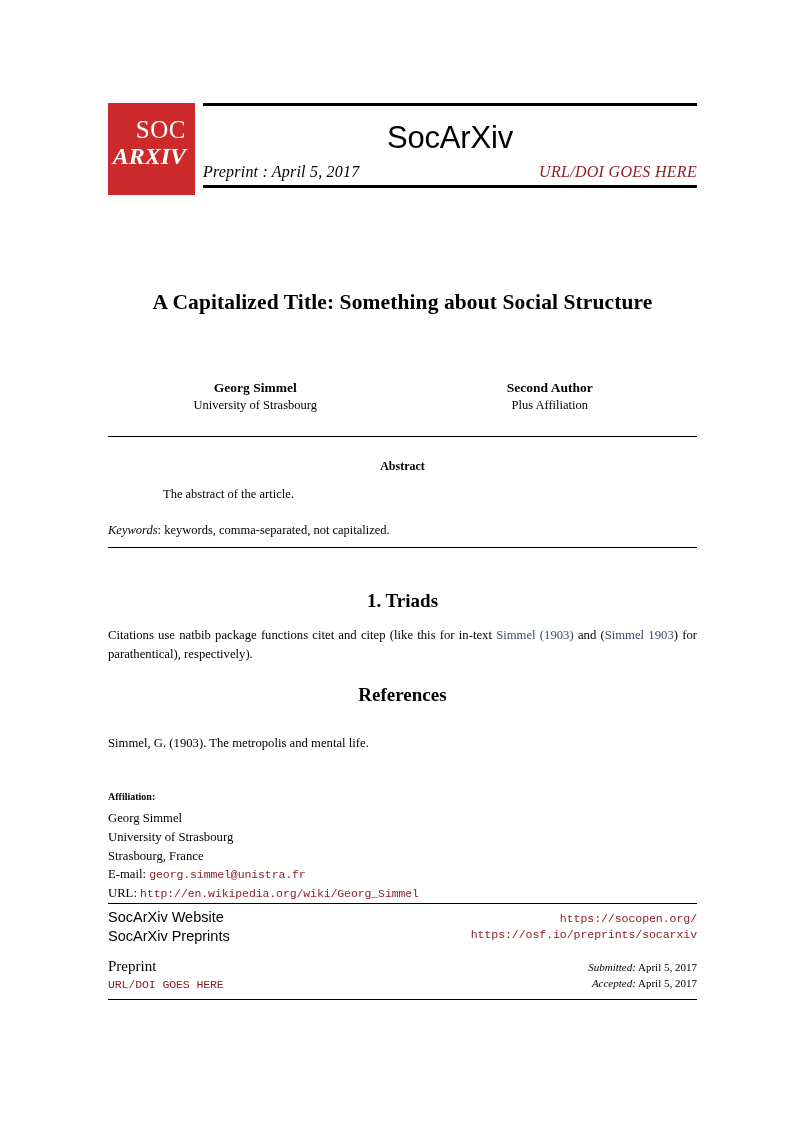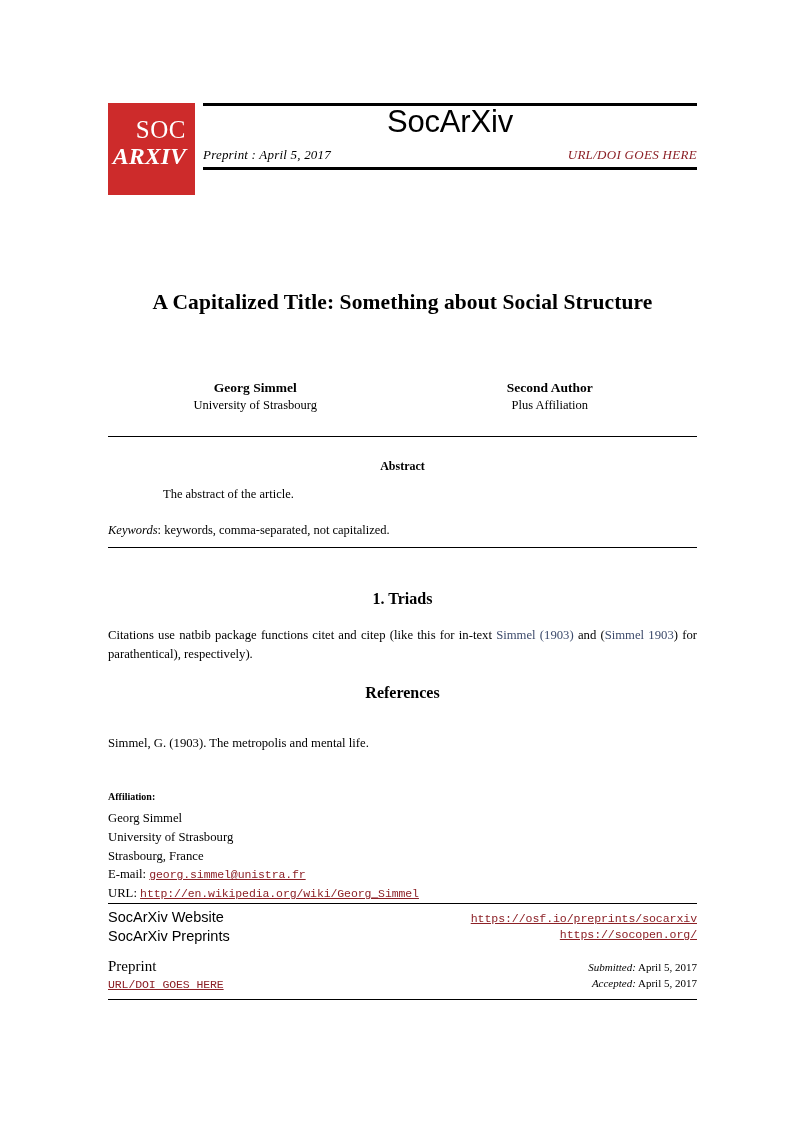--- a/index.html
+++ b/index.html
@@ -70,29 +70,30 @@
     height: 3px;
     background: #000000;
     width: 100%;
   }
   .journal-title {
     text-align: center;
     font-family: "Liberation Sans", sans-serif;
     font-size: 31px;
     font-weight: 400;
     line-height: 1;
+    margin-top: 16px;
     letter-spacing: -0.2px;
   }
   .masthead-meta {
     display: flex;
     justify-content: space-between;
     align-items: center;
     margin-top: 10px;
     margin-bottom: 4px;
-    font-size: 13px;
+    font-size: 16px;
     font-style: italic;
   }
   .masthead-meta .preprint-date {
     color: #000000;
     letter-spacing: 0.2px;
   }
   .masthead-meta .doi {
     color: #8c2026;
     letter-spacing: 0.3px;
   }
@@ -170,21 +171,21 @@
   .keywords .kw-label {
     font-style: italic;
   }
 
   
   .section-heading {
     position: absolute;
     left: 0;
     width: 589px;
     text-align: center;
-    font-size: 16px;
+    font-size: 19px;
     font-weight: 700;
   }
   #sec-triads { top: 590px; }
   #sec-references { top: 684px; }
 
   .body-par {
     position: absolute;
     left: 0;
     width: 589px;
     font-size: 12.7px;
@@ -209,21 +210,20 @@
   }
   .affiliation-line {
     font-size: 12.7px;
     line-height: 1.48;
   }
   .mono-red {
     font-family: "Liberation Mono", monospace;
     color: #8c2026;
     font-size: 11.5px;
     letter-spacing: -0.1px;
-    text-decoration: underline;
   }
 
   
   .footer {
     position: absolute;
     top: 903px;
     left: 0;
     width: 589px;
   }
   .footer-links {
@@ -332,22 +332,22 @@
   </div>
 
   <div class="footer">
     <div class="rule-thin"></div>
     <div class="footer-links">
       <div class="left">
         <div>SocArXiv Website</div>
         <div>SocArXiv Preprints</div>
       </div>
       <div class="right">
+        <span class="mono-red">https://socopen.org/</span>
         <span class="mono-red">https://osf.io/preprints/socarxiv</span>
-        <span class="mono-red">https://socopen.org/</span>
       </div>
     </div>
     <div class="footer-status">
       <div class="left">
         <div class="preprint-word">Preprint</div>
         <div class="mono-red">URL/DOI GOES HERE</div>
       </div>
       <div class="right">
         <div>
           <span class="status-label">Submitted:</span>

